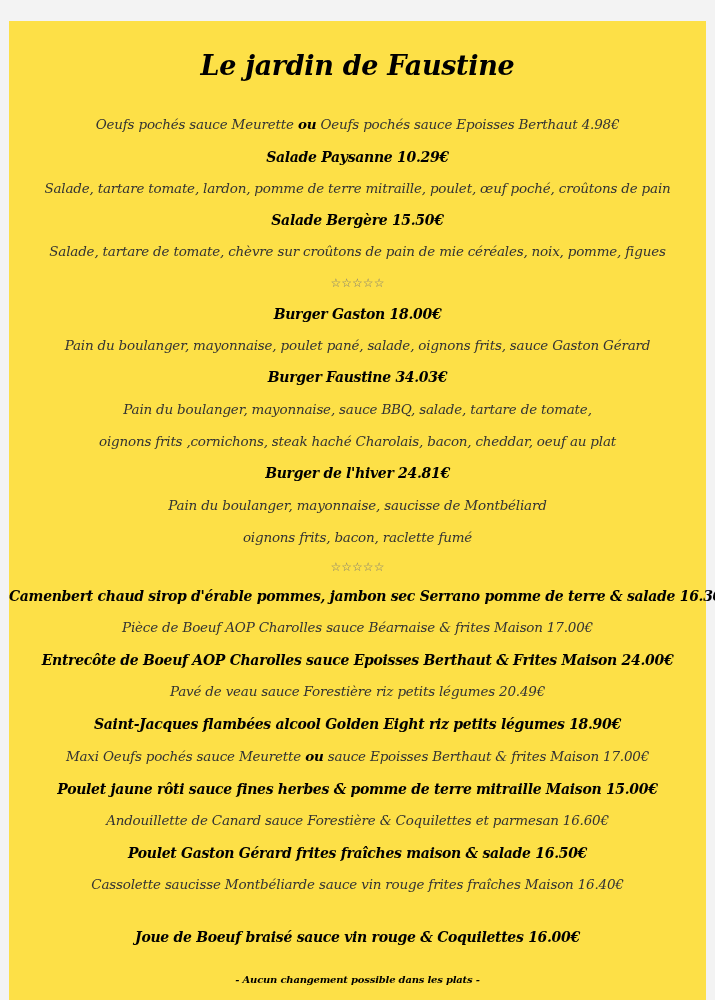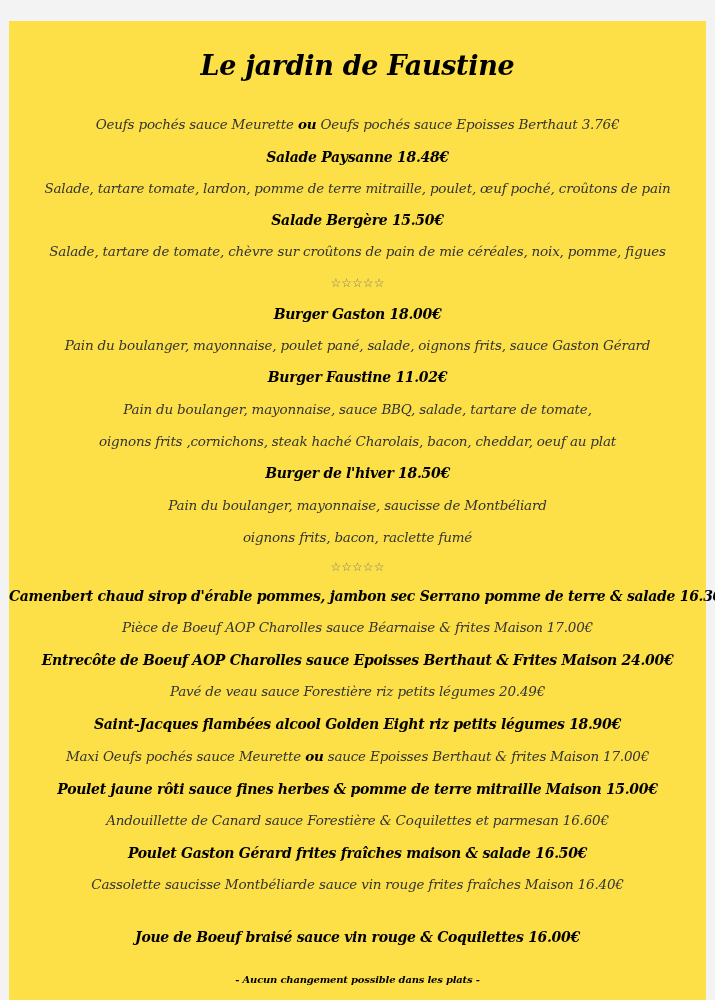--- a/index.html
+++ b/index.html
@@ -68,39 +68,39 @@
     }
   </style>
 </head>
 <body>
 
 <div class="page">
 
   <div class="line title" style="top:31px;">Le jardin de Faustine</div>
 
   <div class="line desc" style="top:97px;">
-    <span>Oeufs pochés sauce Meurette </span><span class="or-word">ou</span><span> Oeufs pochés sauce Epoisses Berthaut 3.76€</span>
+    <span>Oeufs pochés sauce Meurette </span><span class="or-word">ou</span><span> Oeufs pochés sauce Epoisses Berthaut 4.98€</span>
   </div>
 
-  <div class="line dish" style="top:129px;">Salade Paysanne 18.48€</div>
+  <div class="line dish" style="top:129px;">Salade Paysanne 10.29€</div>
   <div class="line desc" style="top:161px;">Salade, tartare tomate, lardon, pomme de terre mitraille, poulet,  œuf poché, croûtons de pain</div>
 
   <div class="line dish" style="top:192px;">Salade Bergère 15.50€</div>
   <div class="line desc" style="top:224px;">Salade, tartare de tomate, chèvre sur croûtons de pain de mie céréales, noix, pomme, figues</div>
 
   <div class="line stars" style="top:256px;">☆☆☆☆☆</div>
 
   <div class="line dish" style="top:286px;">Burger Gaston 18.00€</div>
   <div class="line desc" style="top:318px;">Pain du boulanger, mayonnaise, poulet pané, salade, oignons frits, sauce Gaston Gérard</div>
 
-  <div class="line dish" style="top:349px;">Burger Faustine 11.02€</div>
+  <div class="line dish" style="top:349px;">Burger Faustine 34.03€</div>
   <div class="line desc" style="top:382px;">Pain du boulanger, mayonnaise, sauce BBQ, salade, tartare de tomate,</div>
   <div class="line desc" style="top:414px;">oignons frits ,cornichons, steak haché Charolais, bacon, cheddar, oeuf au plat</div>
 
-  <div class="line dish" style="top:445px;">Burger de l'hiver 18.50€</div>
+  <div class="line dish" style="top:445px;">Burger de l'hiver 24.81€</div>
   <div class="line desc" style="top:478px;">Pain du boulanger, mayonnaise, saucisse de Montbéliard</div>
   <div class="line desc" style="top:510px;">oignons frits, bacon, raclette fumé</div>
 
   <div class="line stars" style="top:540px;">☆☆☆☆☆</div>
 
   <div class="line dish" style="top:568px;">Camenbert chaud sirop d'érable pommes, jambon sec Serrano pomme de terre &amp; salade 16.30€</div>
   <div class="line desc" style="top:600px;">Pièce de Boeuf AOP Charolles sauce Béarnaise &amp; frites Maison 17.00€</div>
   <div class="line dish" style="top:632px;">Entrecôte de Boeuf AOP Charolles sauce Epoisses Berthaut &amp; Frites Maison 24.00€</div>
   <div class="line desc" style="top:664px;">Pavé de veau sauce Forestière riz petits légumes 20.49€</div>
   <div class="line dish" style="top:696px;">Saint-Jacques flambées alcool Golden Eight riz petits légumes 18.90€</div>

